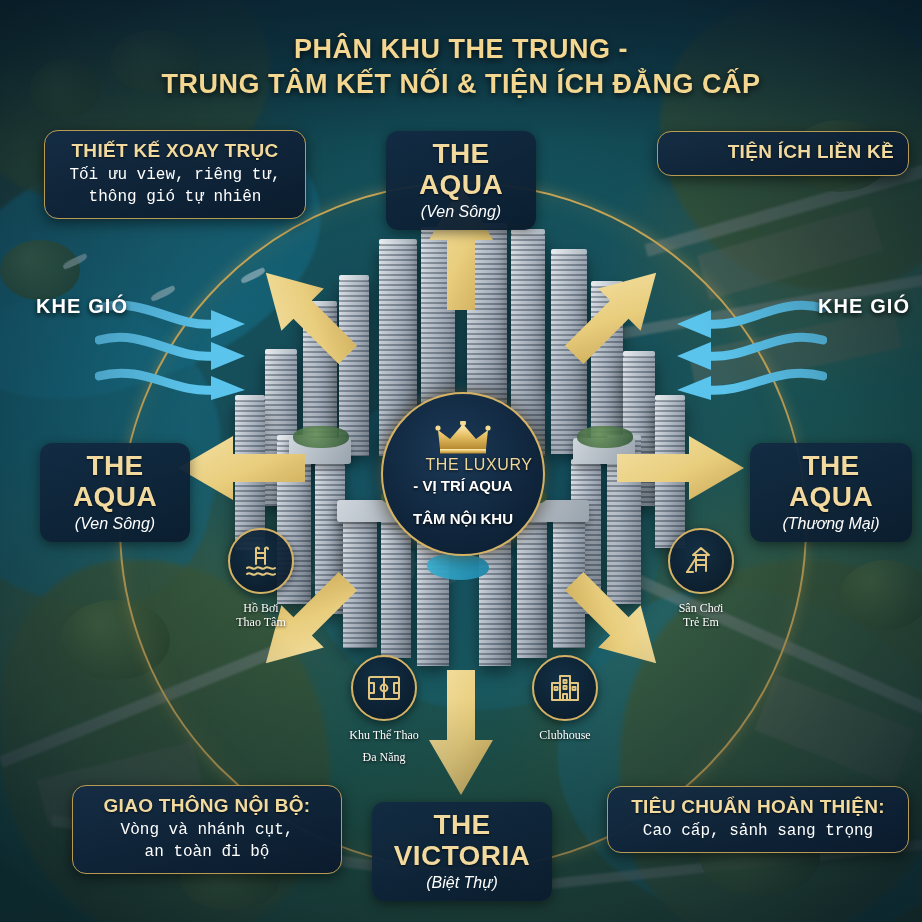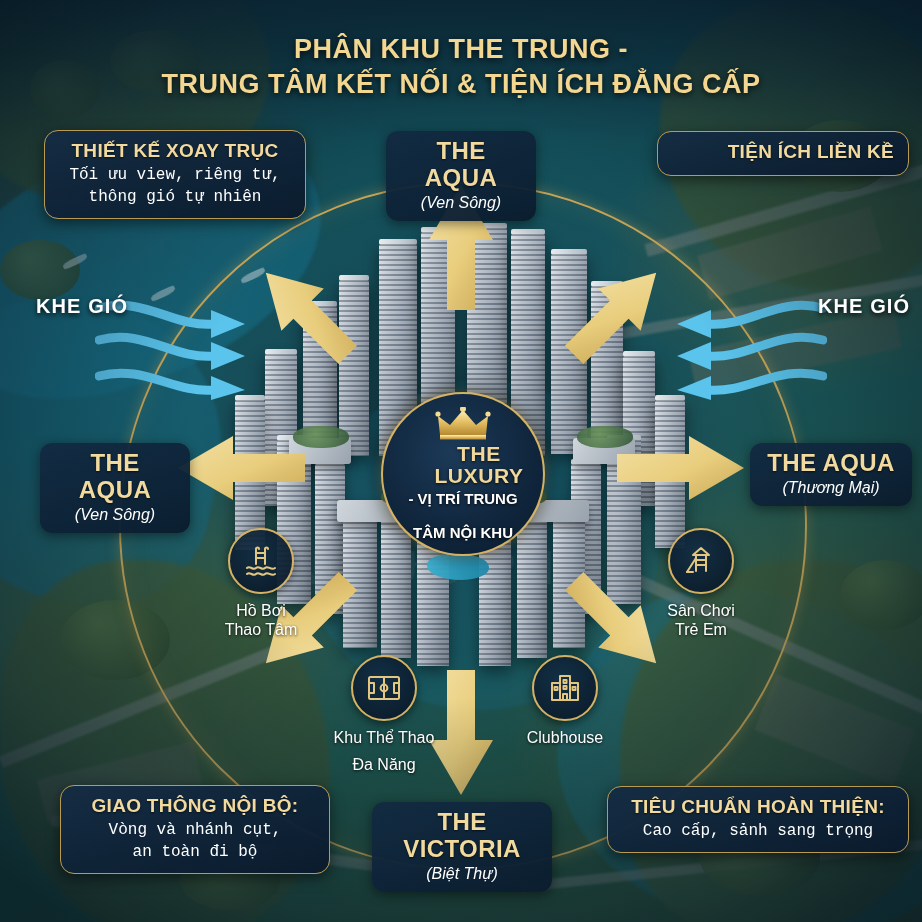--- a/index.html
+++ b/index.html
@@ -140,42 +140,42 @@
     border-radius:50%;
     background: radial-gradient(circle at 44% 36%, #1c3a58 0%, #10263d 58%, #0a1b2d 100%);
     border:2.5px solid #d4b163;
     box-shadow: 0 0 22px rgba(0,0,0,.6), 0 0 10px rgba(212,177,99,.4);
     display:flex; flex-direction:column;
     align-items:center; justify-content:center;
     text-align:center;
   }
   #crown-icon { margin-bottom:2px; }
   .badge-title {
-    font-size:21px; font-weight:bold; letter-spacing:.6px;
+    font-size:16px; font-weight:normal; letter-spacing:.6px;
     color:#f0d79a; line-height:1.05;
     text-shadow:0 1px 3px rgba(0,0,0,.7);
     margin-left:32px;
   }
   .badge-sub {
     font-size:15px; font-weight:bold; color:#ffffff;
     line-height:1.14; margin-top:3px;
     text-shadow:0 1px 3px rgba(0,0,0,.8);
   }
 
   
   .pill {
     position:absolute;
     background: linear-gradient(160deg, rgba(18,42,66,.95), rgba(10,28,46,.96));
     border-radius:12px;
     padding:7px 16px 9px;
     text-align:center;
     box-shadow:0 3px 12px rgba(0,0,0,.45);
   }
   .pill .t {
-    font-size:24px; font-weight:bold; letter-spacing:.4px;
+    font-size:28px; font-weight:bold; letter-spacing:.4px;
     color:#f2da9e; line-height:1.12;
     text-shadow:0 1px 2px rgba(0,0,0,.6);
     text-align:center;
   }
   .pill .s {
     font-size:16px; color:#ffffff; line-height:1.2; margin-top:1px;font-style:italic;
   }
 
   
   .infobox {
@@ -200,22 +200,23 @@
   .amenity { position:absolute; width:150px; text-align:center; }
   .am-circle {
     width:62px; height:62px; margin:0 auto;
     border-radius:50%;
     background: radial-gradient(circle at 42% 34%, rgba(18,44,66,.92), rgba(8,22,38,.95));
     border:2px solid #d4b163;
     display:flex; align-items:center; justify-content:center;
     box-shadow:0 3px 10px rgba(0,0,0,.5);
   }
   .am-label {
-    margin-top:7px; font-size:16px; color:#ffffff; line-height:1.2;
+    margin-top:7px; font-size:12px; color:#ffffff; line-height:1.2;
     text-shadow:0 1px 3px rgba(0,0,0,.85);
+    font-family:Liberation Serif, serif;
   }
 
   
   .khegio {
     position:absolute;
     font-size:20px; font-weight:bold; color:#ffffff;
     letter-spacing:1.1px;
     text-shadow:0 2px 5px rgba(0,0,0,.9);
   }
 
@@ -396,21 +397,21 @@
   <div class="infobox" style="left:44px;top:130px;width:232px;">
     <div class="h">THIẾT KẾ XOAY TRỤC</div>
     <div class="b">Tối ưu view, riêng tư,</div>
     <div class="b">thông gió tự nhiên</div>
   </div>
 
   <div class="infobox" style="left:657px;top:131px;width:222px;text-align:right;">
     <div class="h">TIỆN ÍCH LIỀN KỀ</div>
   </div>
 
-  <div class="infobox" style="left:60px;top:785px;width:240px;">
+  <div class="infobox" style="left:72px;top:785px;width:240px;">
     <div class="h">GIAO THÔNG NỘI BỘ:</div>
     <div class="b">Vòng và nhánh cụt,</div>
     <div class="b">an toàn đi bộ</div>
   </div>
 
   <div class="infobox" style="left:607px;top:786px;width:272px;">
     <div class="h">TIÊU CHUẨN HOÀN THIỆN:</div>
     <div class="b">Cao cấp, sảnh sang trọng</div>
   </div>
 
@@ -514,17 +515,17 @@
           <stop offset="100%" stop-color="#b68a30"></stop>
         </linearGradient>
       </defs>
       <path d="M5,28 L3,9 L15,18 L28,3 L41,18 L53,9 L51,28 Z" fill="url(#cg)"></path>
       <rect x="5" y="28" width="46" height="4.5" fill="url(#cg)"></rect>
       <circle cx="3" cy="7" r="2.6" fill="#f4dc92"></circle>
       <circle cx="53" cy="7" r="2.6" fill="#f4dc92"></circle>
       <circle cx="28" cy="2" r="3" fill="#f4dc92"></circle>
     </svg>
     <div class="badge-title">THE LUXURY</div>
-    <div class="badge-sub">- VỊ TRÍ TRUNG</div>
+    <div class="badge-sub">- VỊ TRÍ AQUA</div>
     <div class="badge-sub" style="margin-top:16px">TÂM NỘI KHU</div>
   </div>
 
 </div>
 
 </body></html>

